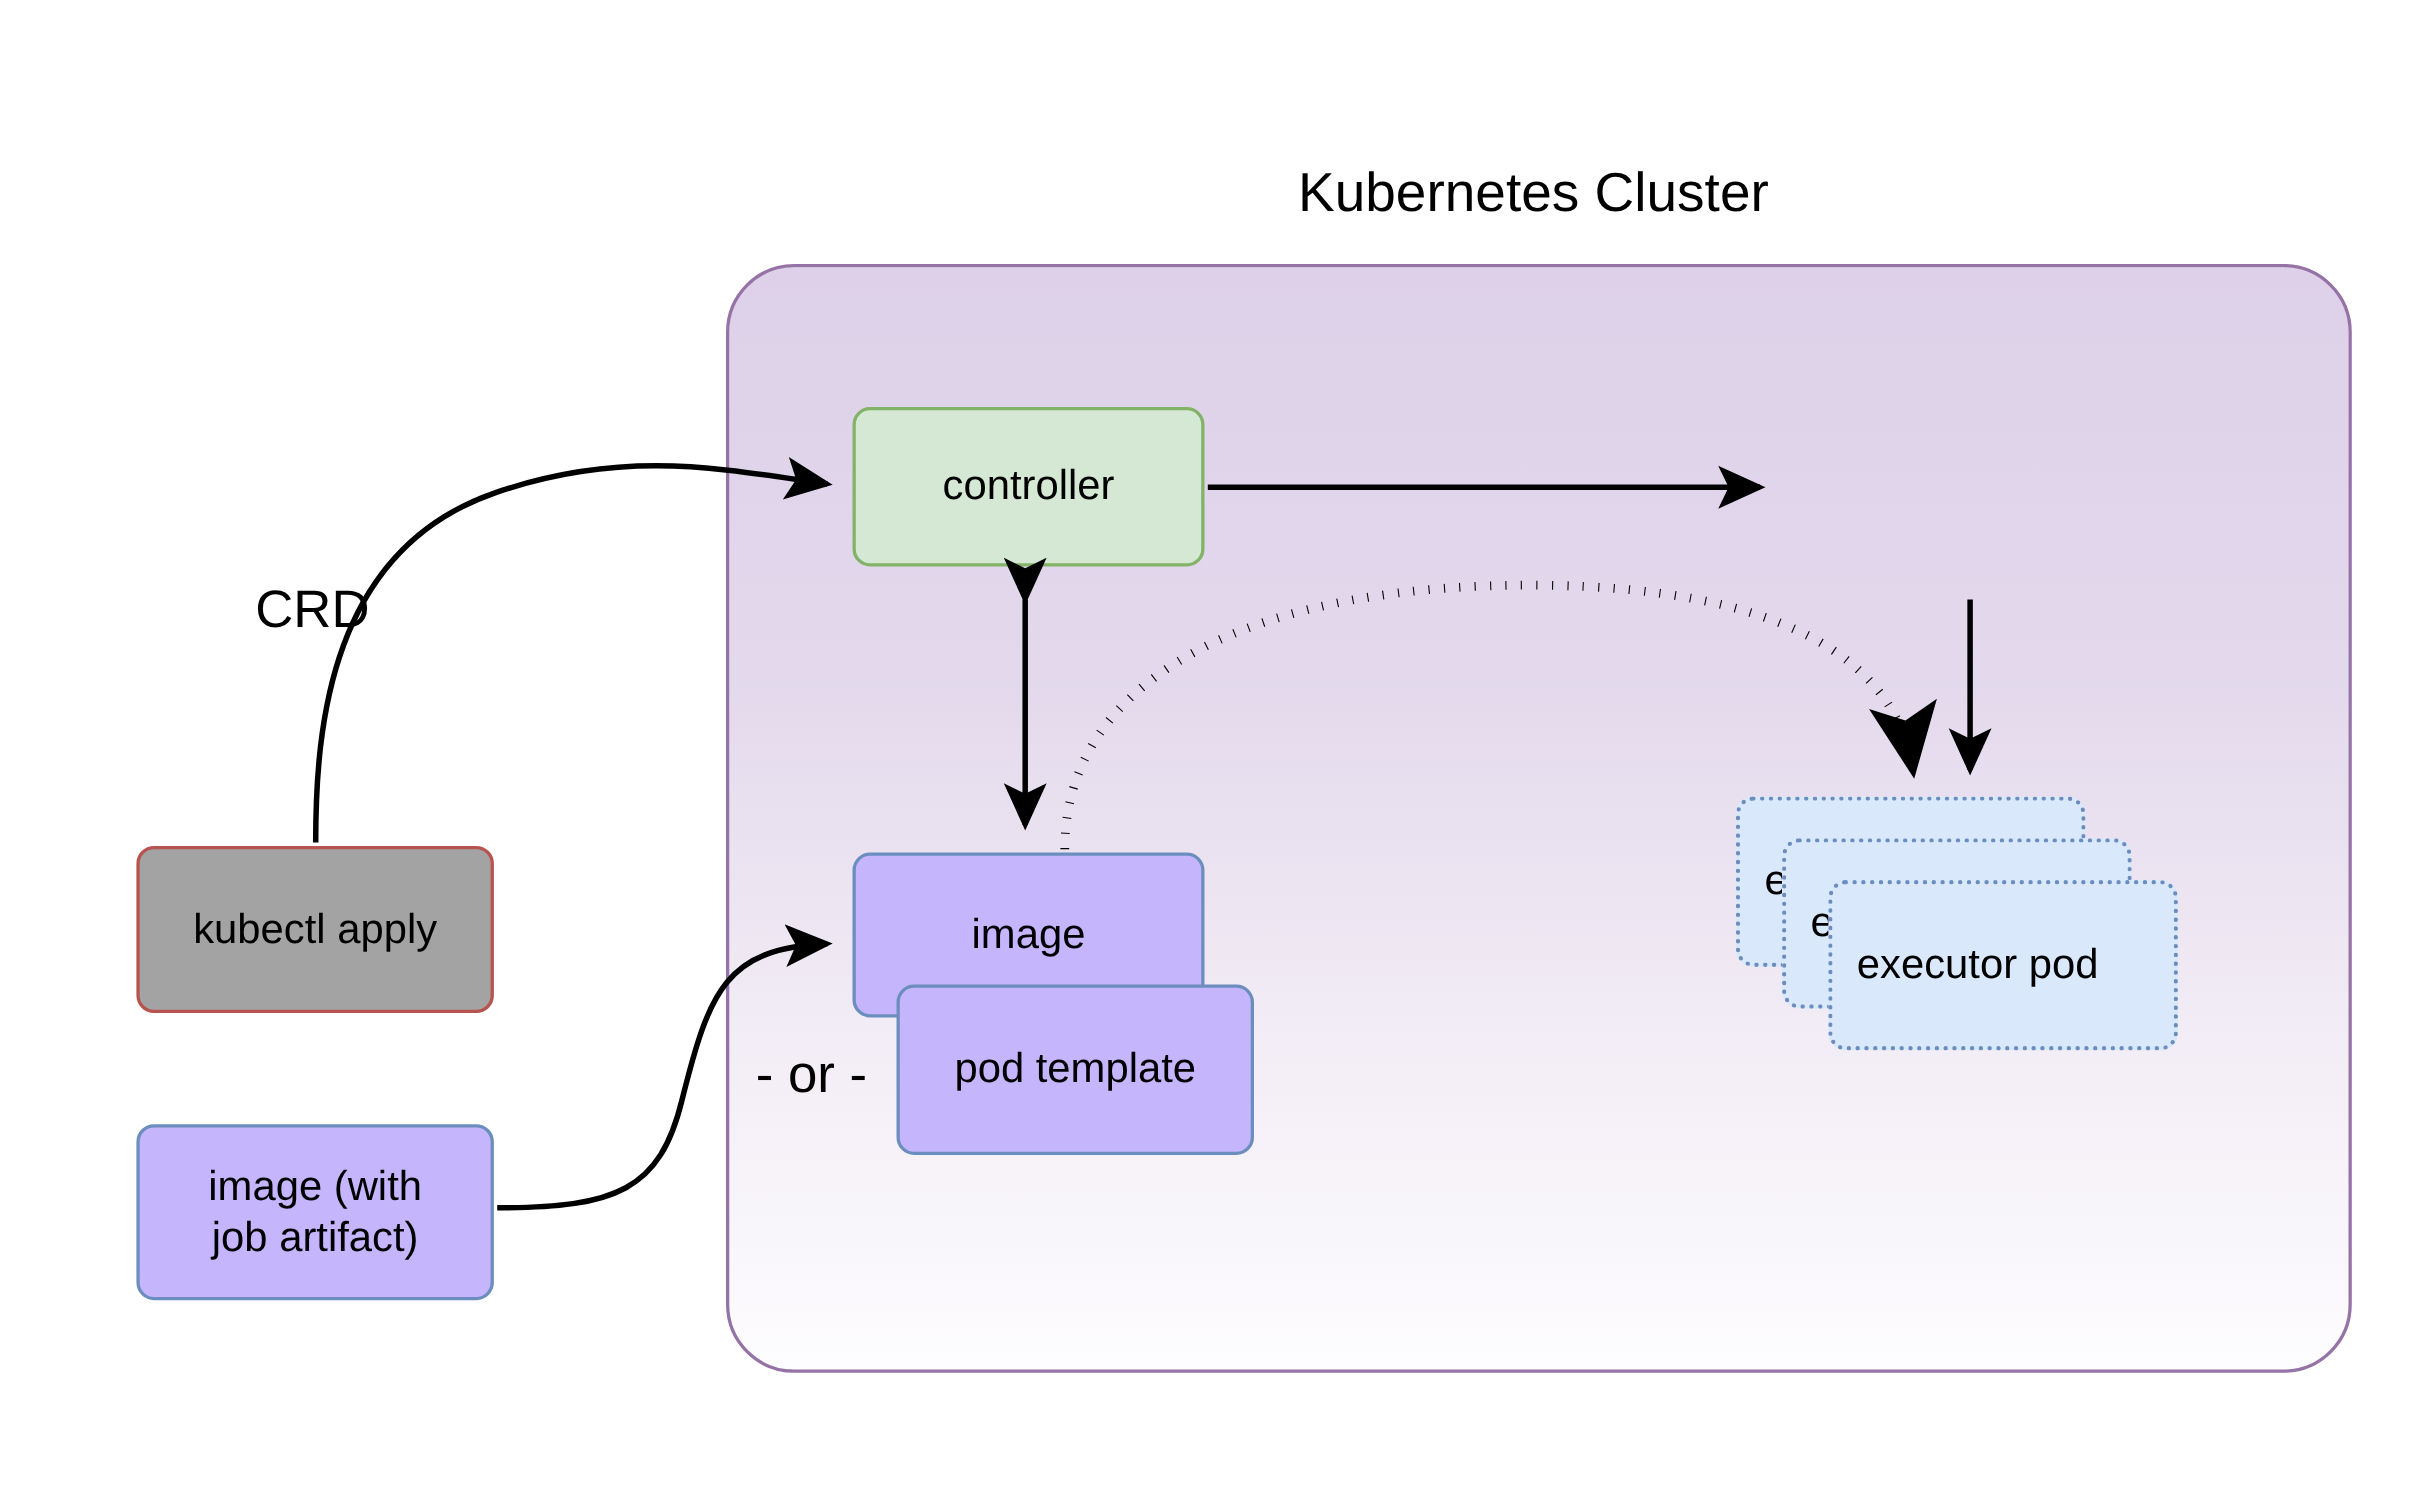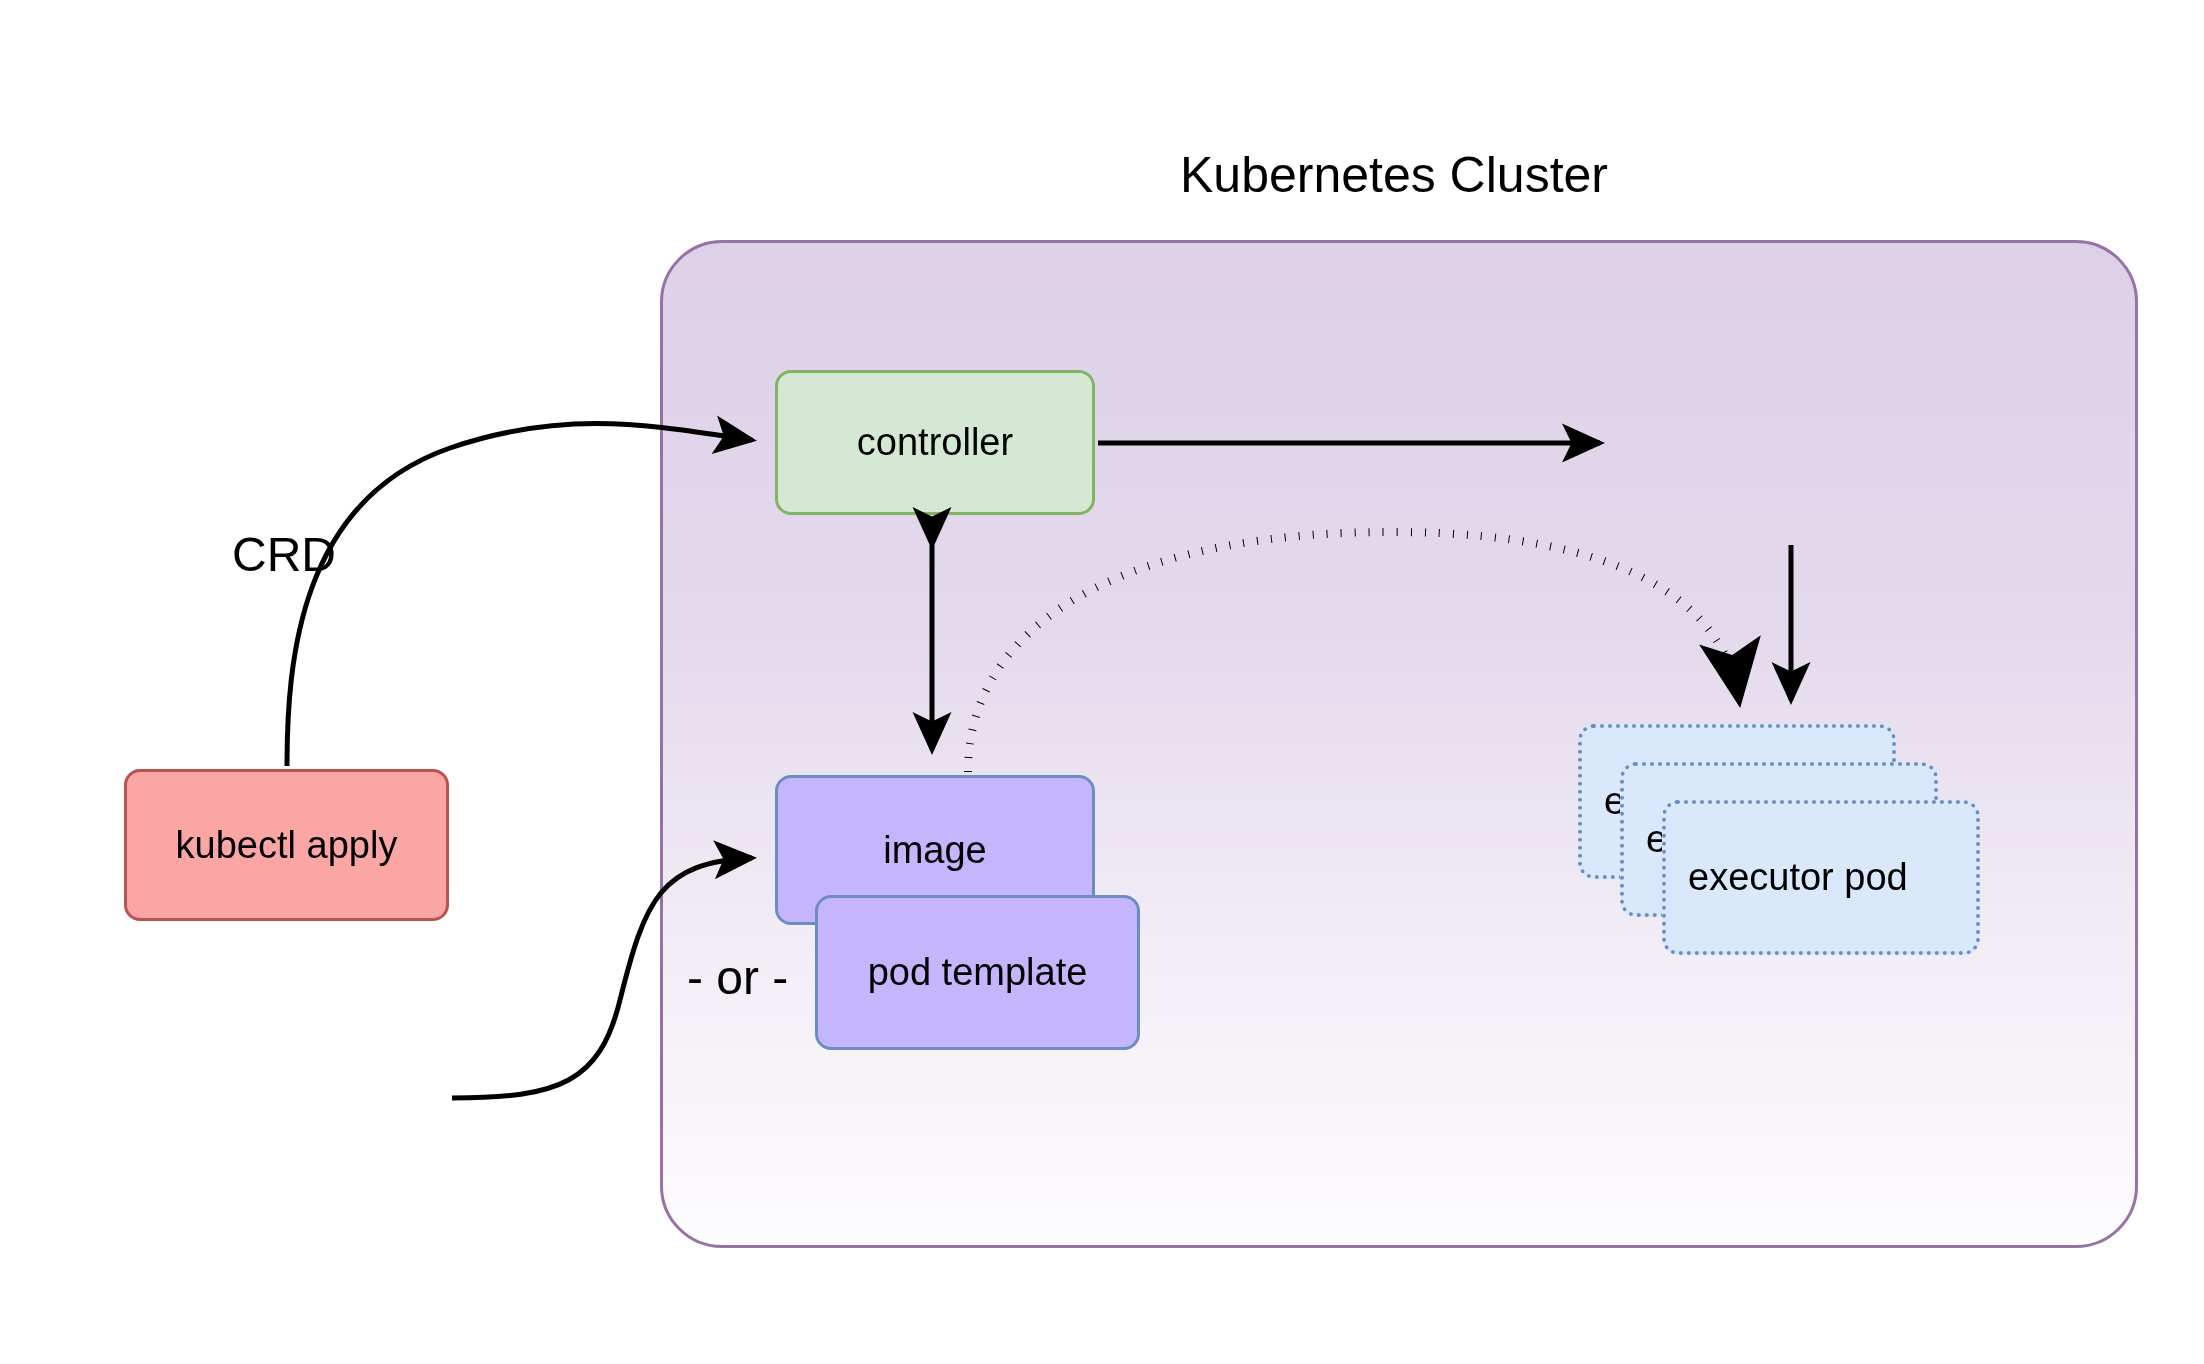--- a/index.html
+++ b/index.html
@@ -55,21 +55,21 @@
     background: #d5e8d4;
     border: 3px solid #82b366;
     border-radius: 16px;
   }
   .node.blue {
     background: #c4b5fd;
     border: 3px solid #6c8ebf;
     border-radius: 16px;
   }
   .node.red {
-    background: #fca5a5;
+    background: #a3a3a3;
     border: 3px solid #b85450;
     border-radius: 16px;
   }
 
   
   #node-controller   { left: 775px;  top: 370px;  width: 320px;  height: 145px; }
   #node-driver-pod   { left: 1624px; top: 370px;  width: 335px;  height: 145px; }
 
   #node-image        { left: 775px;  top: 775px;  width: 320px;  height: 150px; }
   #node-pod-template { left: 815px;  top: 895px;  width: 325px;  height: 155px; }
@@ -126,20 +126,26 @@
 <body>
 
 <div id="canvas">
 
   <div class="cluster-title">Kubernetes Cluster</div>
 
   <div class="cluster-box"></div>
 
   <div class="node red" id="node-kubectl">kubectl apply</div>
 
+  <div class="node blue" id="node-image-job">
+    <div>
+      <div>image (with</div>
+      <div>job artifact)</div>
+    </div>
+  </div>
 
   <div class="node green" id="node-controller">controller</div>
 
 
   <div class="node blue" id="node-image">image</div>
 
   <div class="node blue" id="node-pod-template">pod template</div>
 
   <div class="exec-card" id="exec-1">
     <span>executor pod</span>

